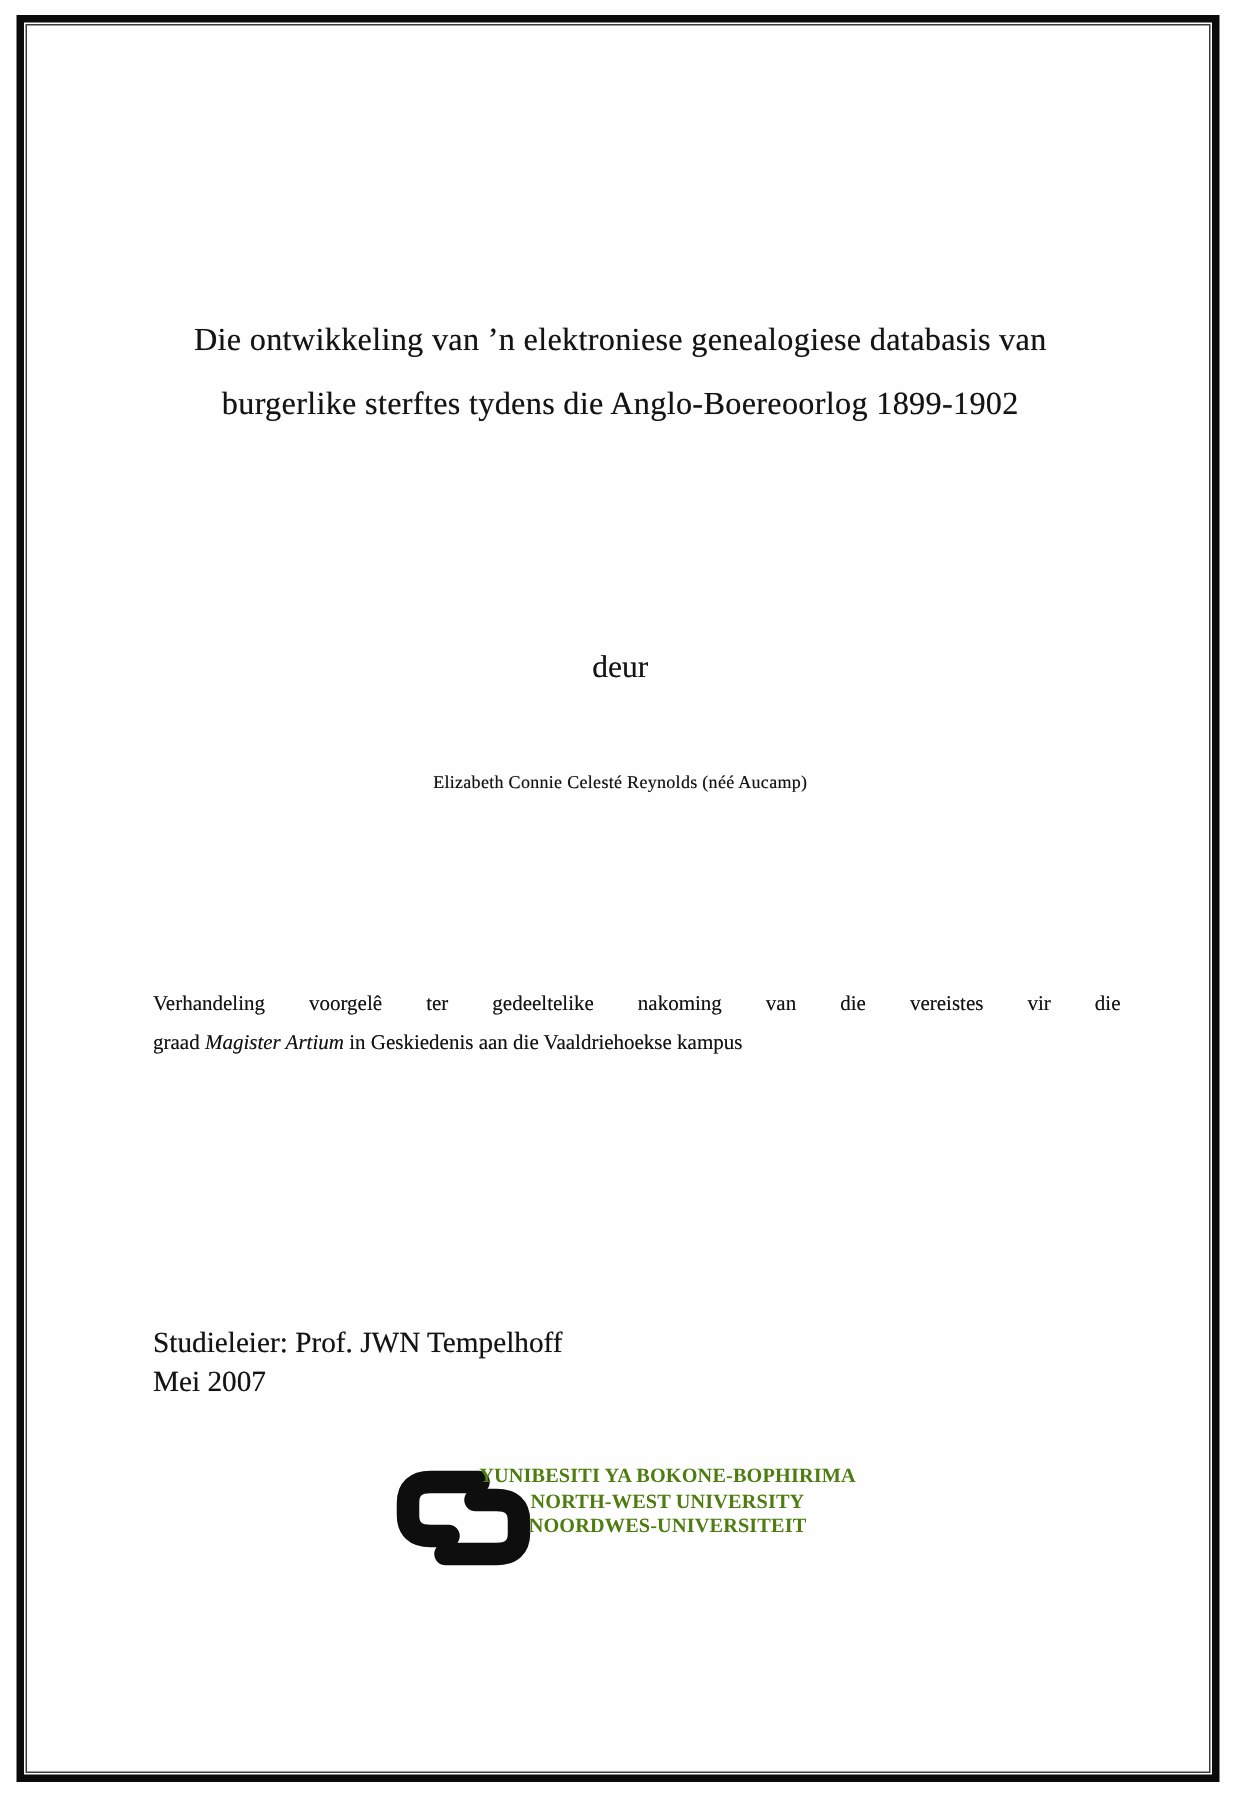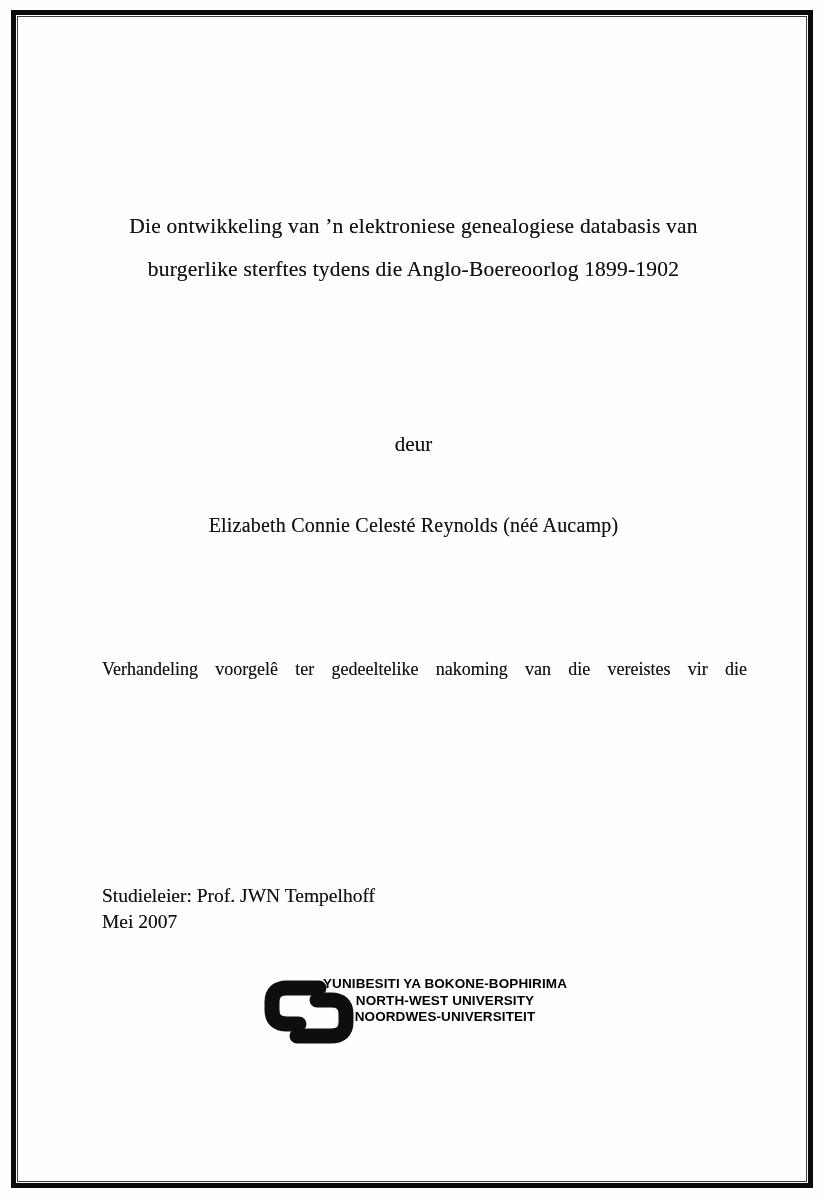--- a/index.html
+++ b/index.html
@@ -48,30 +48,30 @@
     text-align: center;
     font-size: 21px;
     text-shadow: 0 0 0.4px rgba(0,0,0,0.5);
   }
   .author-line {
     position: absolute;
     top: 514px;
     left: 0;
     right: 0;
     text-align: center;
-    font-size: 20px;
+    font-size: 12px;
     letter-spacing: 0.2px;
     text-shadow: 0 0 0.5px rgba(0,0,0,0.55);
   }
   .statement {
     position: absolute;
     top: 657px;
     left: 102px;
     width: 645px;
-    font-size: 18px;
+    font-size: 14px;
     line-height: 25.5px;
     text-shadow: 0 0 0.4px rgba(0,0,0,0.5);
   }
   .statement .justified {
     text-align: justify;
     text-align-last: justify;
   }
   .statement .italic {
     font-style: italic;
   }
@@ -89,26 +89,26 @@
     left: 259px;
     width: 100px;
     height: 80px;
   }
   .logo-text {
     position: absolute;
     top: 976px;
     left: 318px;
     width: 254px;
     text-align: center;
-    font-family: Liberation Sans, sans-serif;
+    font-family: Liberation Serif, serif;
     font-size: 13.5px;
     font-weight: 700;
     line-height: 16.5px;
     letter-spacing: 0.1px;
-    color: #000000;
+    color: #4d7c0f;
     white-space: nowrap;
   }
 </style>
 </head>
 <body>
 
 <div class="sheet">
 
   <div class="frame-outer">
     <div class="frame-inner"></div>
@@ -118,20 +118,21 @@
     <div>Die ontwikkeling van ’n elektroniese genealogiese databasis van</div>
     <div>burgerlike sterftes tydens die Anglo-Boereoorlog 1899-1902</div>
   </div>
 
   <div class="byline">deur</div>
 
   <div class="author-line">Elizabeth Connie Celesté Reynolds (néé Aucamp)</div>
 
   <div class="statement">
     <div class="justified">Verhandeling voorgelê ter gedeeltelike nakoming van die vereistes vir die</div>
+    <div><span>graad </span><span class="italic">Magister Artium</span><span> in Geskiedenis aan die Vaaldriehoekse kampus</span></div>
   </div>
 
   <div class="supervisor-block">
     <div>Studieleier: Prof. JWN Tempelhoff</div>
     <div>Mei 2007</div>
   </div>
 
   <svg class="logo-mark" viewBox="0 0 100 80" xmlns="http://www.w3.org/2000/svg" aria-hidden="true">
     <path d="M 60 16 H 28 Q 13 16 13 30 V 38 Q 13 52 28 52 H 40" fill="none" stroke="#0e0e0e" stroke-width="15" stroke-linecap="round"></path>
     <path d="M 38 64 H 72 Q 87 64 87 50 V 42 Q 87 28 72 28 H 58" fill="none" stroke="#0e0e0e" stroke-width="15" stroke-linecap="round"></path>

